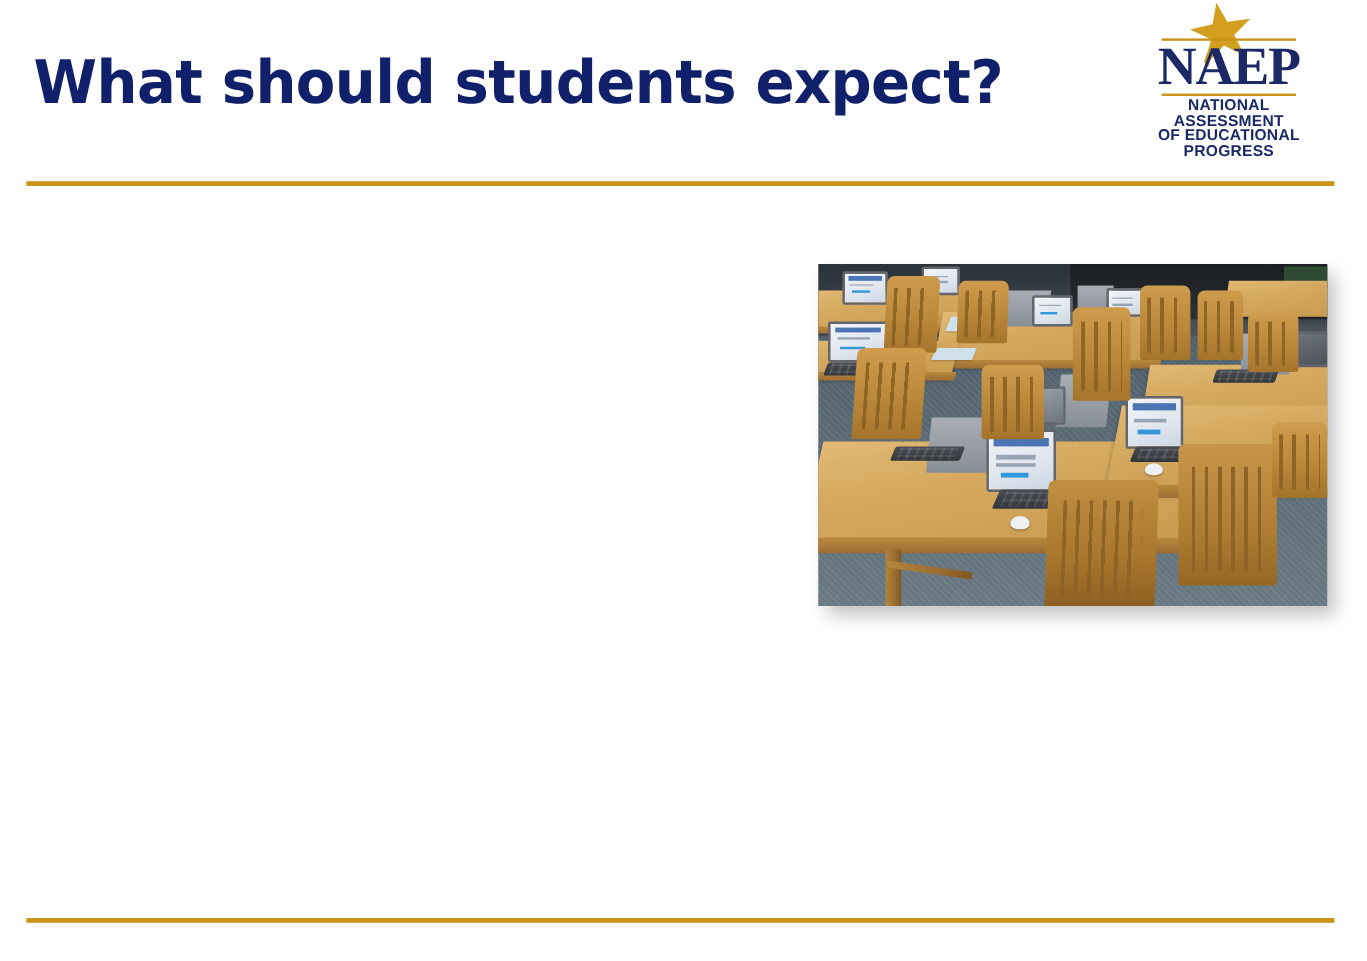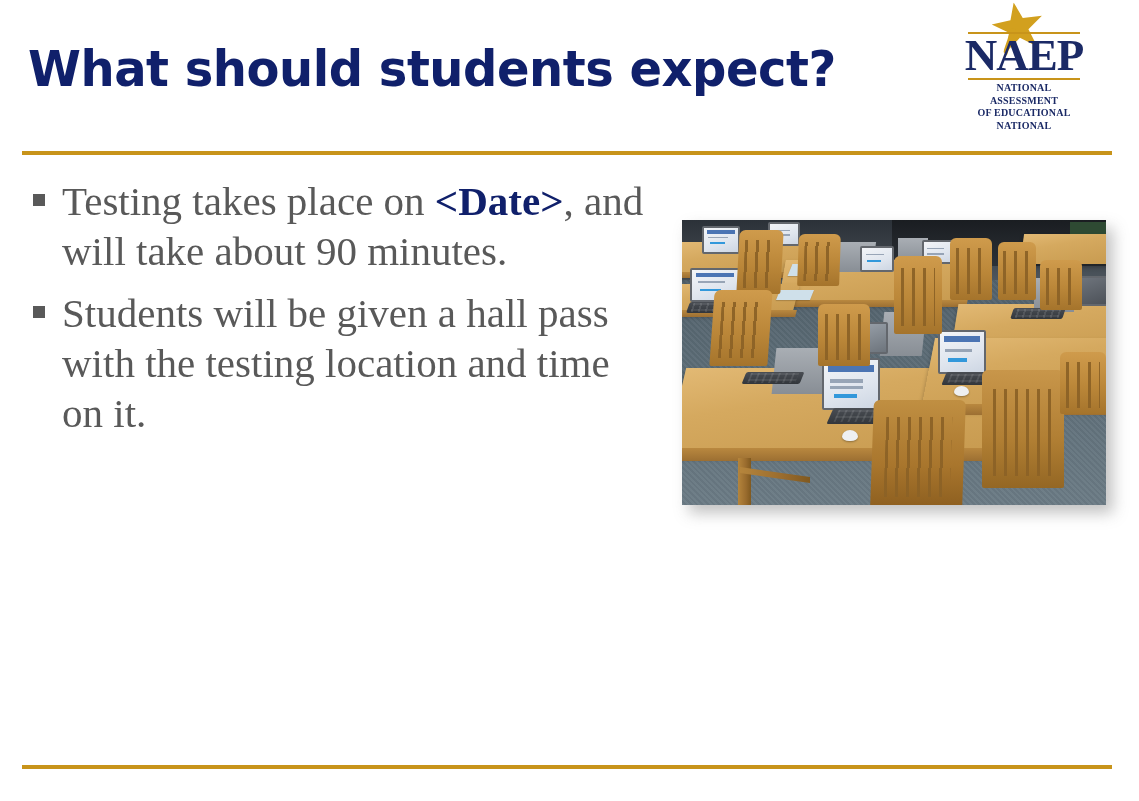--- a/index.html
+++ b/index.html
@@ -99,23 +99,23 @@
     line-height: 46px;
     letter-spacing: -1px;
     color: #1b2a66;
   }
   .naep-sub {
     position: absolute;
     left: 0;
     top: 80px;
     width: 120px;
     text-align: center;
-    font-family: Liberation Serif, serif;
+    font-family: Liberation Sans, sans-serif;
     font-weight: bold;
-    font-size: 10px;
+    font-size: 13px;
     line-height: 12.5px;
     letter-spacing: 0.2px;
     color: #1b2a66;
   }
 
   
   .body-list {
     position: absolute;
     left: 28px;
     top: 176px;
@@ -300,34 +300,24 @@
 
   <div class="naep-logo">
     <div class="naep-star"></div>
     <div class="naep-star-tail"></div>
     <div class="naep-rule naep-rule-top"></div>
     <div class="naep-word">NAEP</div>
     <div class="naep-rule naep-rule-bottom"></div>
     <div class="naep-sub">
       <div>NATIONAL ASSESSMENT</div>
       <div>OF EDUCATIONAL</div>
-      <div>NATIONAL</div>
+      <div>PROGRESS</div>
     </div>
   </div>
 
-  <ul class="body-list">
-    <li class="bullet-item">
-      <span class="bullet-marker"></span>
-      <span class="bullet-text">Testing takes place on </span><span class="emphasis">&lt;Date&gt;</span><span class="bullet-text">, and will take about 90 minutes.</span>
-    </li>
-    <li class="bullet-item">
-      <span class="bullet-marker"></span>
-      <span class="bullet-text">Students will be given a hall pass with the testing location and time on it.</span>
-    </li>
-  </ul>
 
   <div class="photo-frame">
     <div class="photo-scene">
 
       <div class="floor"></div>
       <div class="backwall"></div>
       <div class="backwall-dark"></div>
       <div class="backwall-green"></div>
       <div class="backwall-blue"></div>
 

